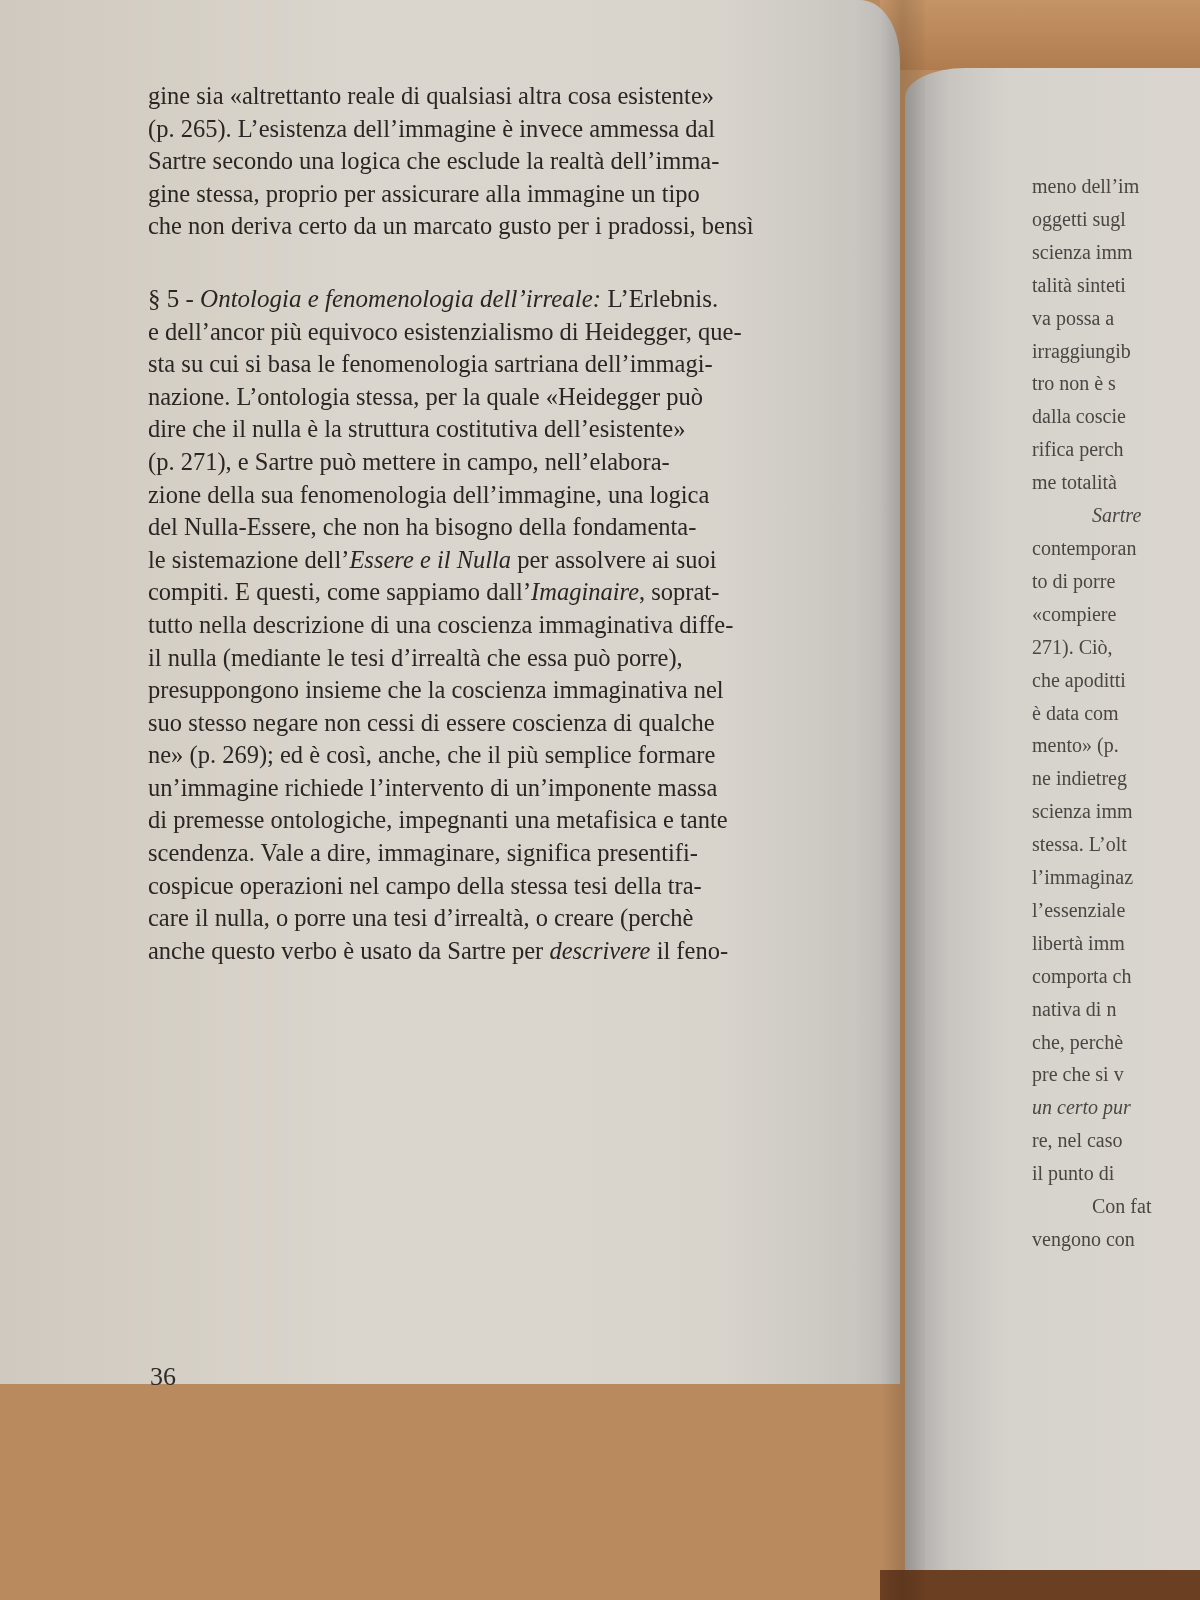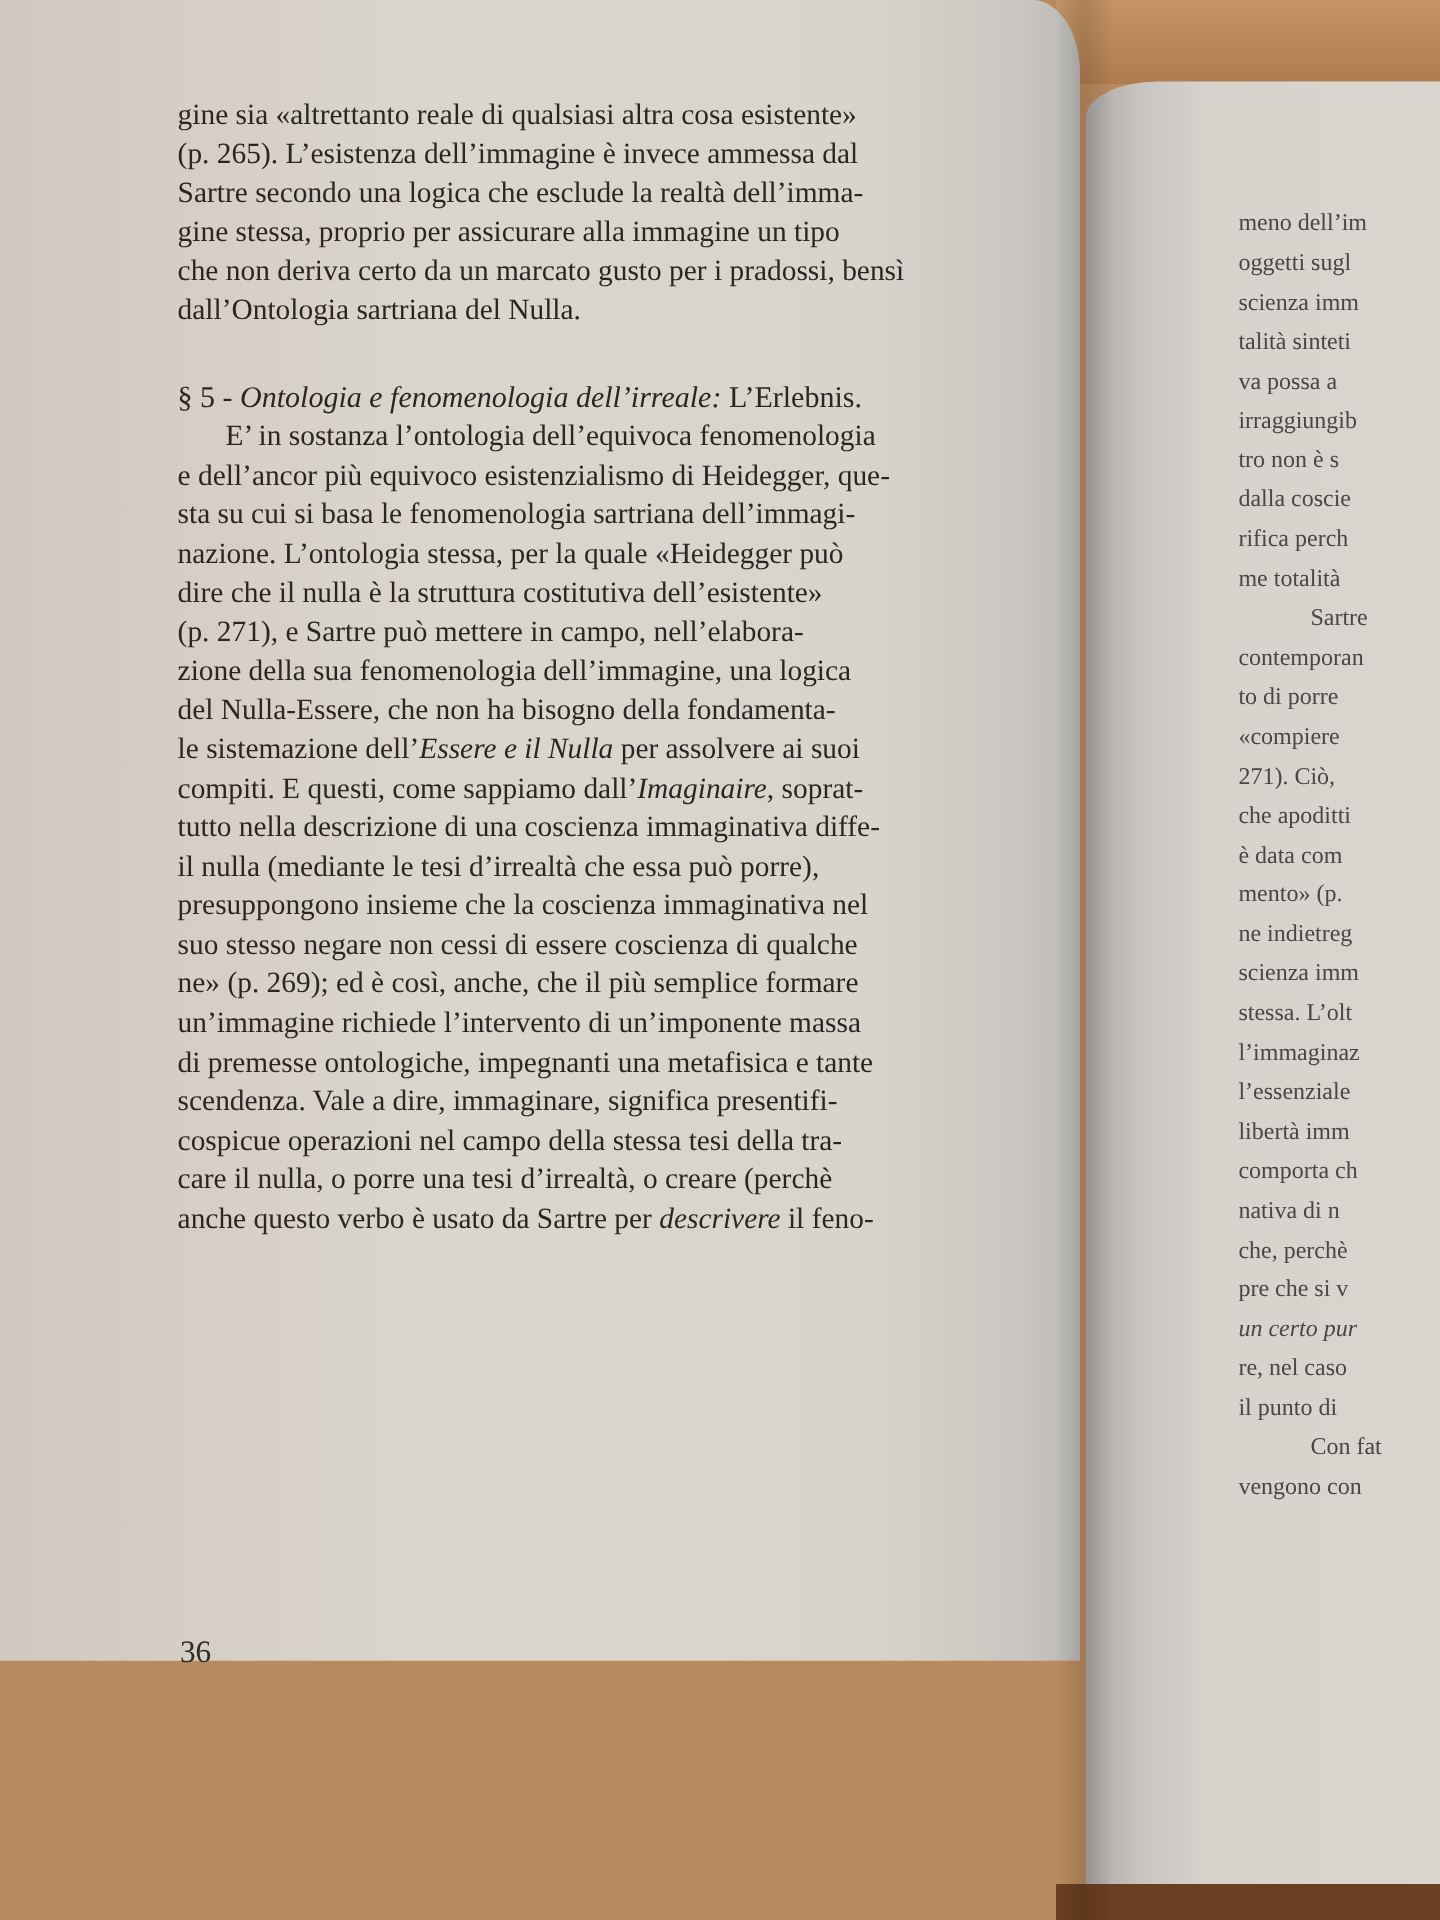--- a/index.html
+++ b/index.html
@@ -59,30 +59,28 @@
 <div class="wood-bottom"></div>
 
 <div class="left-page">
   <div class="left-text">
     <div id="cont-para">
         <span class="line">gine sia «altrettanto reale di qualsiasi altra cosa esistente»</span>
         <span class="line">(p. 265). L’esistenza dell’immagine è invece ammessa dal</span>
         <span class="line">Sartre secondo una logica che esclude la realtà dell’imma-</span>
         <span class="line">gine stessa, proprio per assicurare alla immagine un tipo</span>
         <span class="line">che non deriva certo da un marcato gusto per i pradossi, bensì</span>
-        <span class="line">dall’Ontologia sartriana del Nulla.</span>
       </div>
     <div class="para-gap"></div>
     <div class="heading">
       <span>§ 5 -</span>
       <span class="it">Ontologia e fenomenologia dell’irreale:</span>
       <span>L’Erlebnis.</span>
     </div>
     <div id="main-para">
-        <span class="line indent"><span>E’ in sostanza l’ontologia dell’equivoca fenomenologia</span></span>
         <span class="line"><span>e dell’ancor più equivoco esistenzialismo di Heidegger, que-</span></span>
         <span class="line"><span>sta su cui si basa le fenomenologia sartriana dell’immagi-</span></span>
         <span class="line"><span>nazione. L’ontologia stessa, per la quale «Heidegger può</span></span>
         <span class="line"><span>dire che il nulla è la struttura costitutiva dell’esistente»</span></span>
         <span class="line"><span>(p. 271), e Sartre può mettere in campo, nell’elabora-</span></span>
         <span class="line"><span>zione della sua fenomenologia dell’immagine, una logica</span></span>
         <span class="line"><span>del Nulla-Essere, che non ha bisogno della fondamenta-</span></span>
         <span class="line"><span>le sistemazione dell’</span><em>Essere e il Nulla</em><span> per assolvere ai suoi</span></span>
         <span class="line"><span>compiti. E questi, come sappiamo dall’</span><em>Imaginaire</em><span>, soprat-</span></span>
         <span class="line"><span>tutto nella descrizione di una coscienza immaginativa diffe-</span></span>
@@ -107,21 +105,21 @@
     <span class="line">meno dell’im</span>
     <span class="line">oggetti sugl</span>
     <span class="line">scienza imm</span>
     <span class="line">talità sinteti</span>
     <span class="line">va possa a</span>
     <span class="line">irraggiungib</span>
     <span class="line">tro non è s</span>
     <span class="line">dalla coscie</span>
     <span class="line">rifica perch</span>
     <span class="line">me totalità</span>
-    <span class="line" style="padding-left: 60px;">Sartre</span>
+    <span class="line" style="padding-left: 60px; font-style: italic;">Sartre</span>
     <span class="line">contemporan</span>
     <span class="line">to di porre</span>
     <span class="line">«compiere</span>
     <span class="line">271). Ciò,</span>
     <span class="line">che apoditti</span>
     <span class="line">è data com</span>
     <span class="line">mento» (p.</span>
     <span class="line">ne indietreg</span>
     <span class="line">scienza imm</span>
     <span class="line">stessa. L’olt</span>

